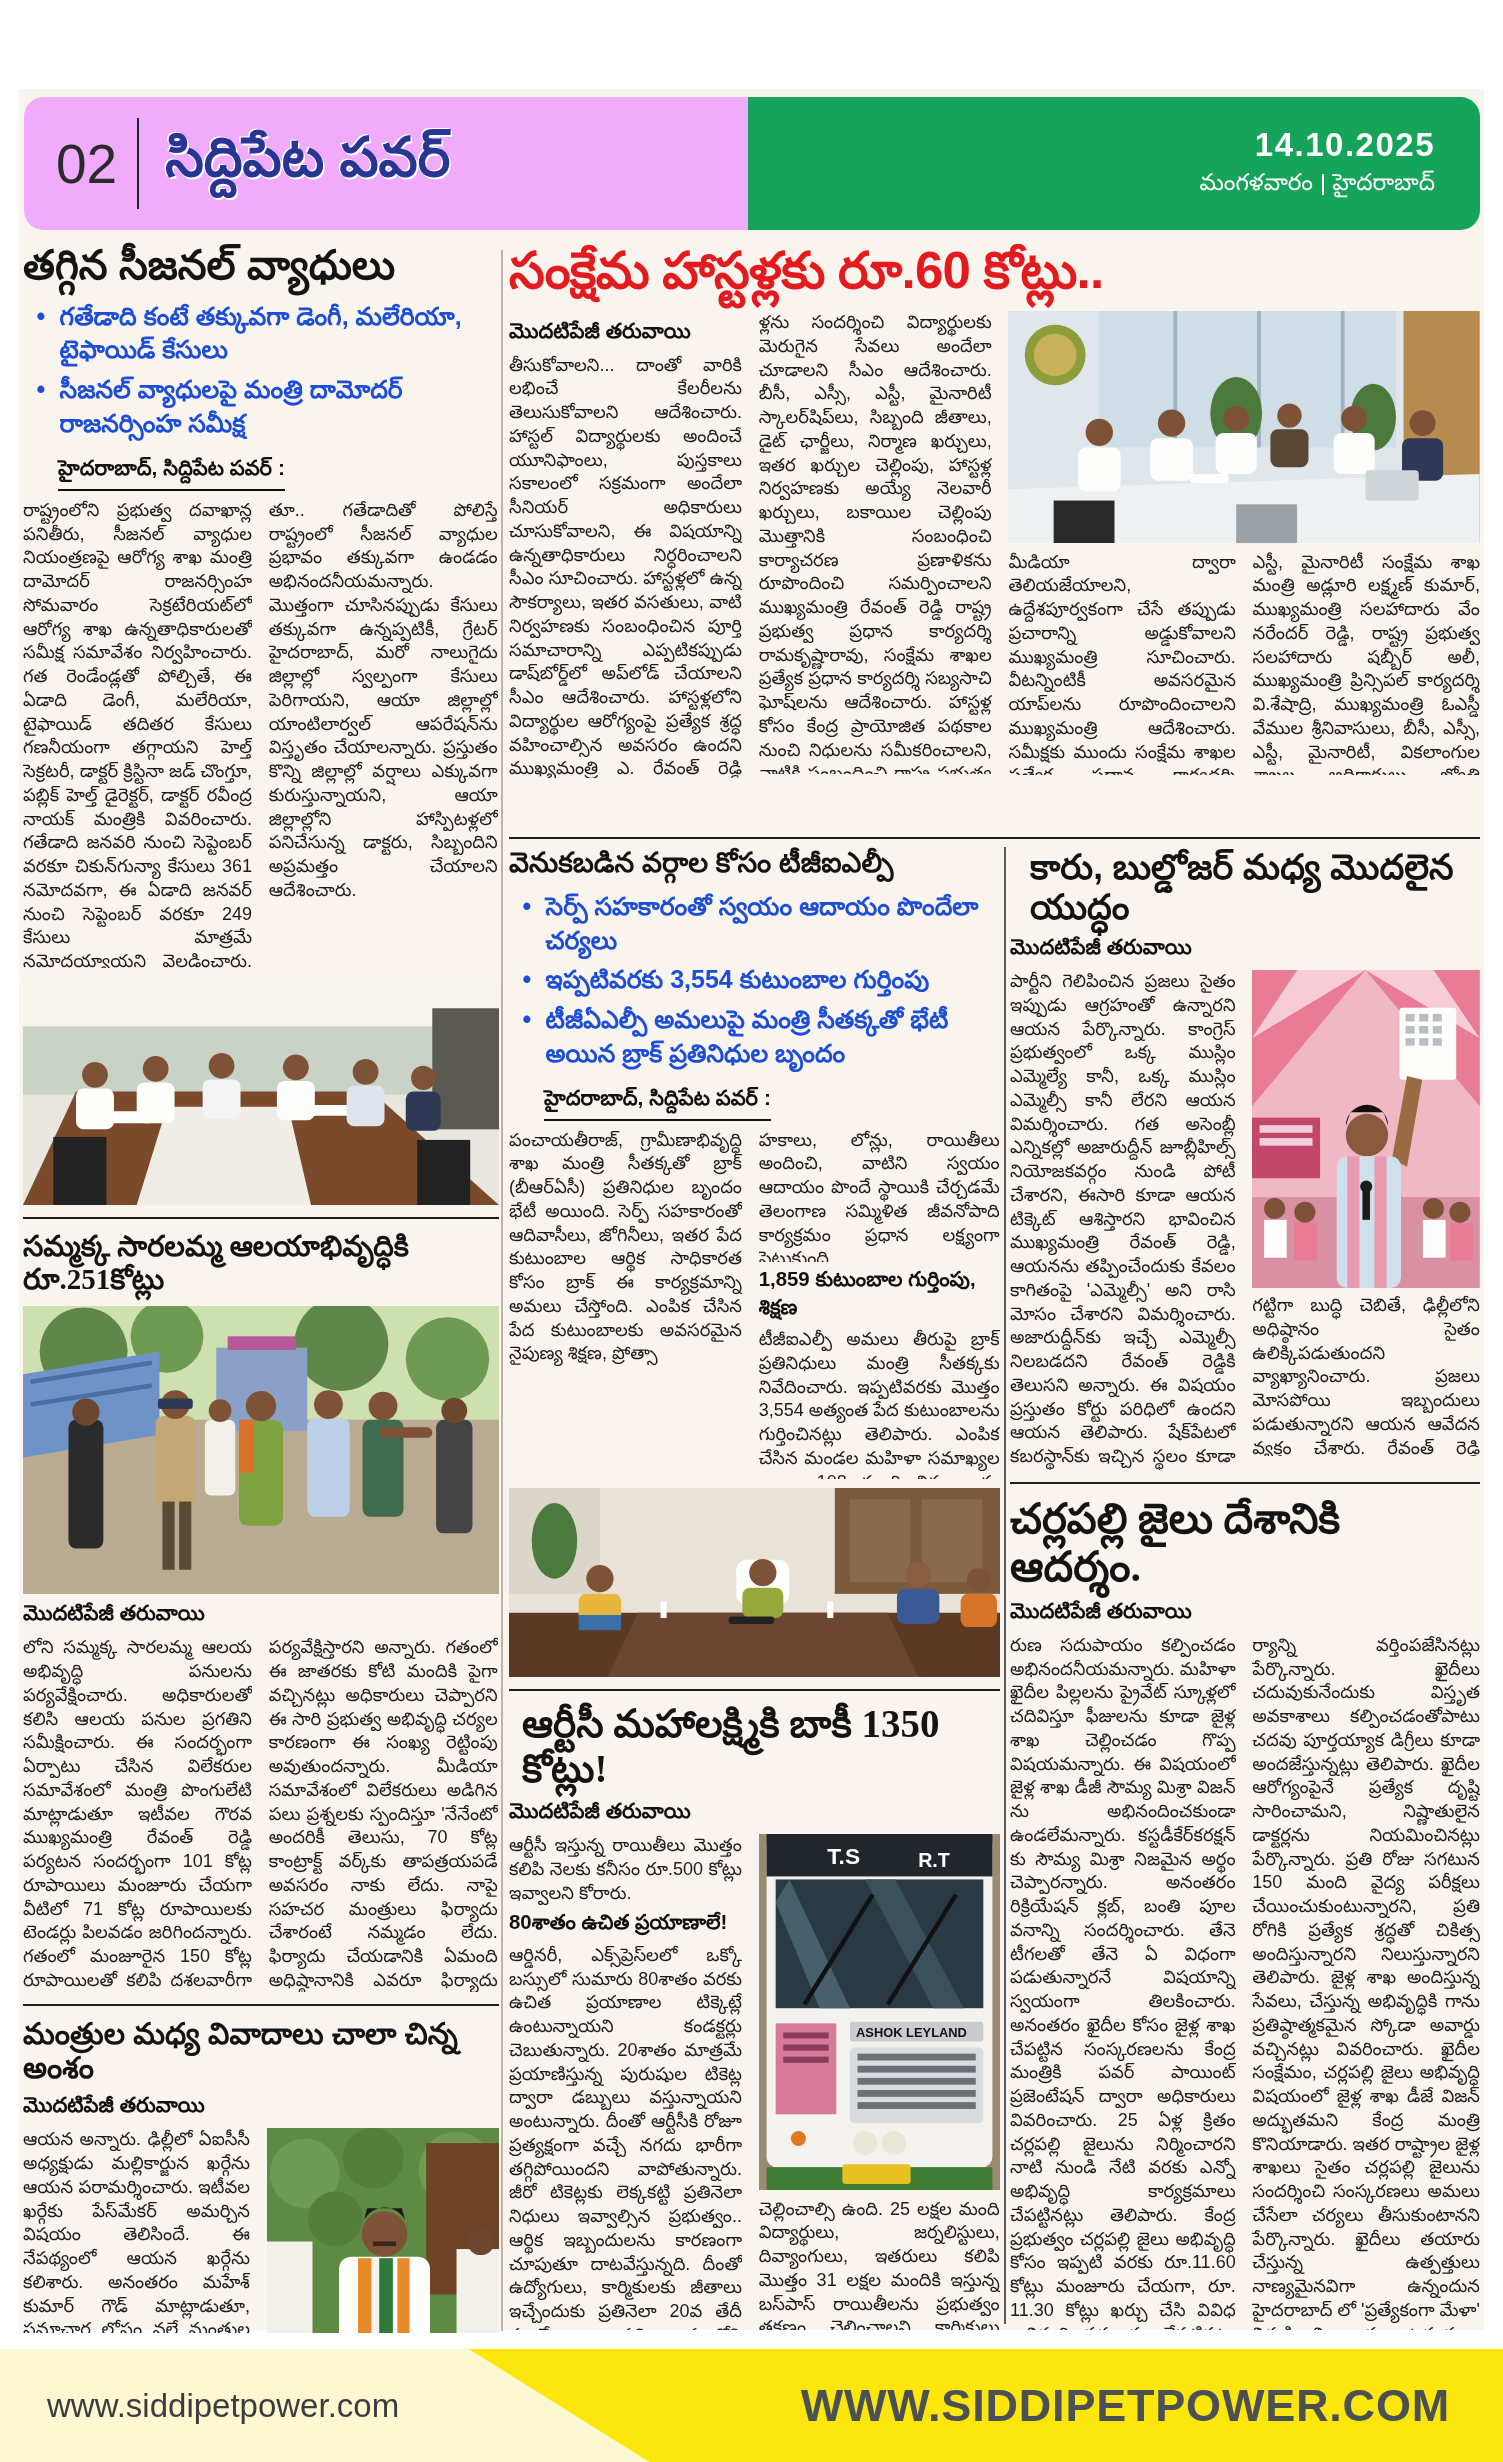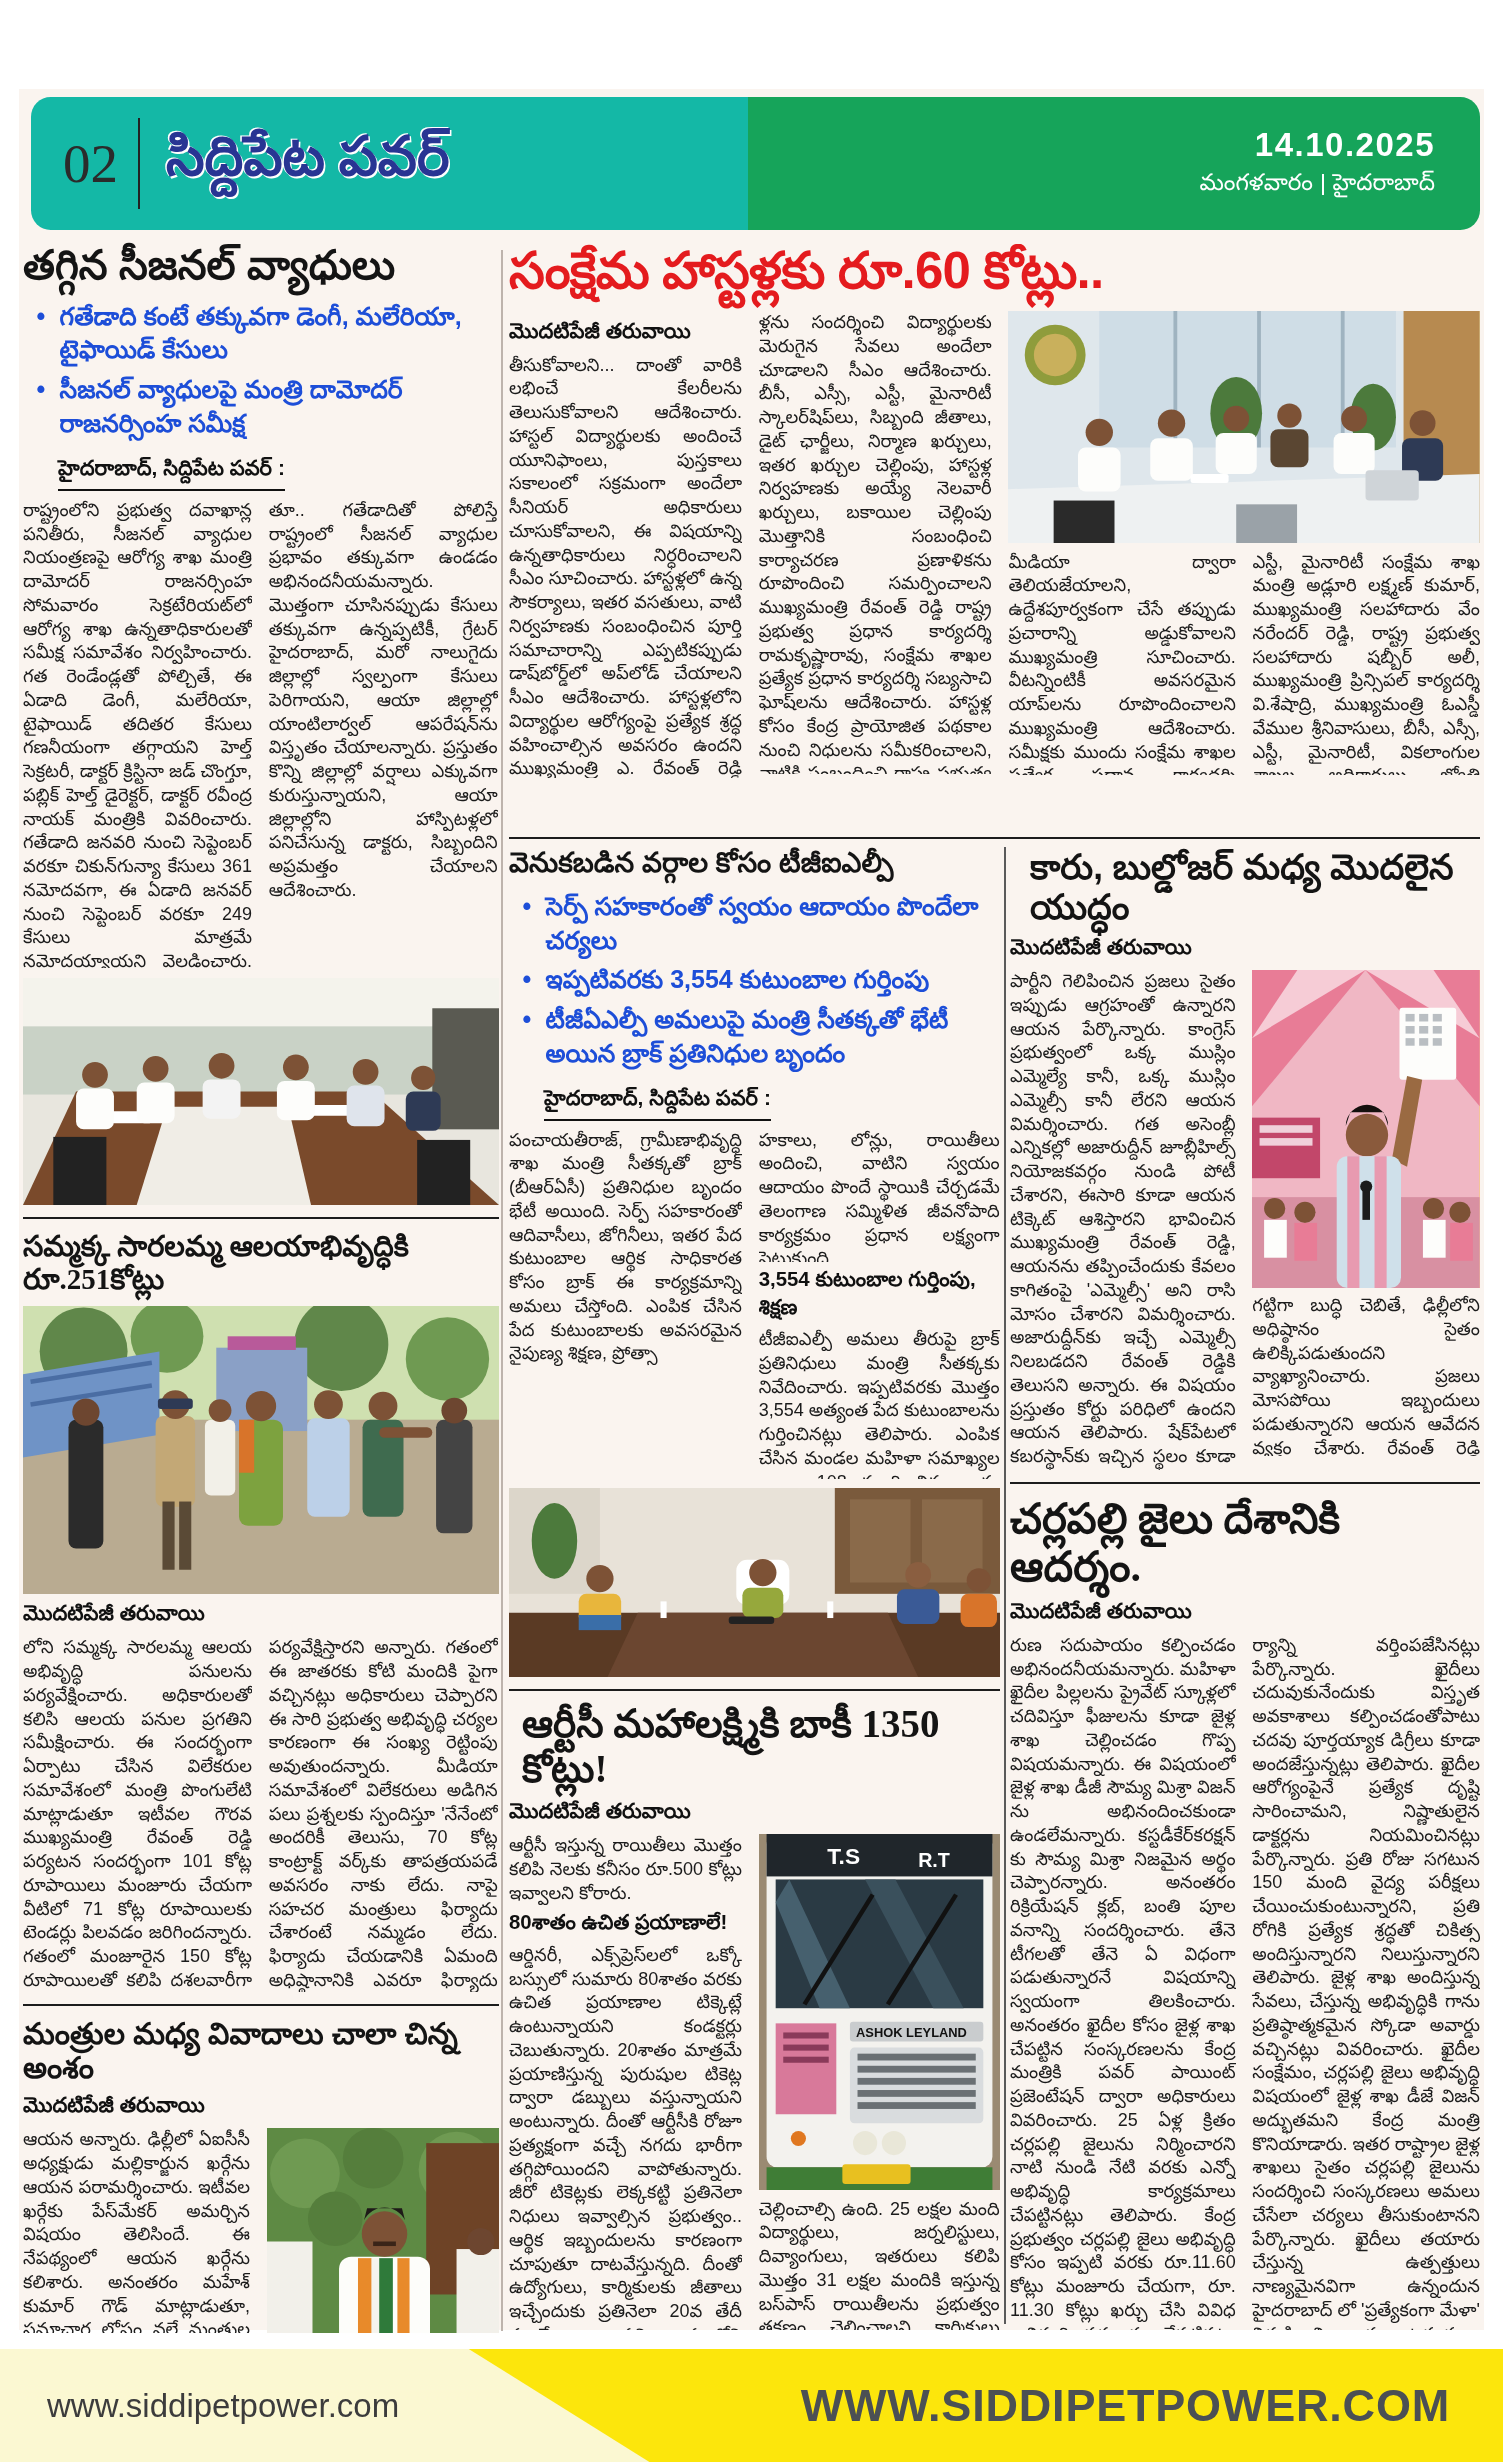--- a/index.html
+++ b/index.html
@@ -1,22 +1,22 @@
 <!DOCTYPE html>
 <html style="font-size:12px"><head>
 <meta charset="utf-8">
 <style>
   * { box-sizing: border-box; margin: 0; padding: 0; }
   html,body { width:1503px; background:#ffffff; font-family:"Liberation Sans", sans-serif; }
   #page { position:relative; width:1503px; height:2462px; background:#ffffff; overflow:hidden; }
   #content-bg { position:absolute; left:19px; top:89px; width:1465px; height:2241px; background:#faf4ef; }
 
   
-  .hdr-left { position:absolute; left:31px; top:97px; width:725px; height:133px; background:#14b8a6;
-              border-radius:19.7px 0 0 19.7px; display:flex; align-items:center;font-family:Liberation Serif, serif; }
+  .hdr-left { position:absolute; left:24px; top:97px; width:725px; height:133px; background:#f0abfc;
+              border-radius:19.7px 0 0 19.7px; display:flex; align-items:center; }
   .hdr-right{ position:absolute; left:748px; top:97px; width:732px; height:133px; background:#16a45a;
               border-radius:0 19.7px 19.7px 0; display:flex; flex-direction:column; justify-content:center;
               align-items:flex-end; padding-right:45px; color:#fff; }
   .page-num { font-size:55px; font-weight:300; color:#2b2b2b; padding:0 19.7px 0 32px; }
   .hdr-divider { width:2.3px; height:91px; background:#222; margin-right:26px; }
   .masthead { font-size:55px; font-weight:bold; color:#283593; text-shadow:1.5px 1.5px 0 #fff,-1.5px -1.5px 0 #fff; }
   .hdr-date { font-size:33px; font-weight:bold; letter-spacing:1.5px; }
   .hdr-sub { font-size:23px; margin-top:4.5px; display:flex; align-items:center; gap:9px; }
   .hdr-sub .bar { width:1.5px; height:21px; background:#fff; display:inline-block; }
 
@@ -252,21 +252,21 @@
       <ul class="bullets">
         <li>సెర్ప్ సహకారంతో స్వయం ఆదాయం పొందేలా చర్యలు</li>
         <li>ఇప్పటివరకు 3,554 కుటుంబాల గుర్తింపు</li>
         <li>టీజీఏఎల్పీ అమలుపై మంత్రి సీతక్కతో భేటీ అయిన బ్రాక్ ప్రతినిధుల బృందం</li>
       </ul>
       <div><span class="dateline">హైదరాబాద్, సిద్దిపేట పవర్ :</span></div>
       <div class="cols">
         <div class="body-t clip" style="width:233px;height:326px;">పంచాయతీరాజ్, గ్రామీణాభివృద్ధి శాఖ మంత్రి సీతక్కతో బ్రాక్ (బీఆర్ఏసీ) ప్రతినిధుల బృందం భేటీ అయింది. సెర్ప్ సహకారంతో ఆదివాసీలు, జోగినీలు, ఇతర పేద కుటుంబాల ఆర్థిక సాధికారత కోసం బ్రాక్ ఈ కార్యక్రమాన్ని అమలు చేస్తోంది. ఎంపిక చేసిన పేద కుటుంబాలకు అవసరమైన నైపుణ్య శిక్షణ, ప్రోత్సా</div>
         <div style="width:241px;">
           <div class="body-t clip" style="height:133px;">హకాలు, లోన్లు, రాయితీలు అందించి, వాటిని స్వయం ఆదాయం పొందే స్థాయికి చేర్చడమే తెలంగాణ సమ్మిళిత జీవనోపాది కార్యక్రమం ప్రధాన లక్ష్యంగా పెట్టుకుంది</div>
-          <div class="subhead">3,554 కుటుంబాల గుర్తింపు, శిక్షణ</div>
+          <div class="subhead">1,859 కుటుంబాల గుర్తింపు, శిక్షణ</div>
           <div class="body-t clip" style="height:151px;">టీజీఐఎల్పీ అమలు తీరుపై బ్రాక్ ప్రతినిధులు మంత్రి సీతక్కకు నివేదించారు. ఇప్పటివరకు మొత్తం 3,554 అత్యంత పేద కుటుంబాలను గుర్తించినట్లు తెలిపారు. ఎంపిక చేసిన మండల మహిళా సమాఖ్యల ద్వారా 108 మంది నిపుణులను నియమించి లబ్ధిదారులకు శిక్షణ ఇస్తున్నట్లు వివరించారు. మంత్రి సీతక్కతో భేటీ అయిన వారిలో గ్రెగరీ చెన్, మేనేజింగ్ డైరెక్టర్ శ్వేతా బెనర్జీ (ఇండియా లీడ్), ఉషా రాణి (ప్రోగ్రాం లీడ్), వి. రమేష్ (సీనియర్ ప్రోగ్రాం ఆఫీసర్), అభిషేక్ (ప్రోగ్రాం అసోసియేట్) తదితరులు ఉన్నారు. ఈ కార్యక్రమంలో సెర్ప్ సీఈఓ దివ్య దేవరాజన్ కూడా పాల్గొన్నారు.</div>
         </div>
       </div>
       <div class="photo" style="height:189px;margin-top:9px;">
         <svg viewBox="0 0 648 250" preserveAspectRatio="none">
           <rect width="648" height="250" fill="#e8e2d8"></rect>
           <rect x="430" y="0" width="218" height="140" fill="#7a5a3c"></rect>
           <rect x="450" y="15" width="80" height="110" fill="#8a6a4a"></rect>
             <rect x="545" y="15" width="80" height="110" fill="#8a6a4a"></rect>
           <rect x="0" y="0" width="120" height="140" fill="#dcd6ca"></rect>

